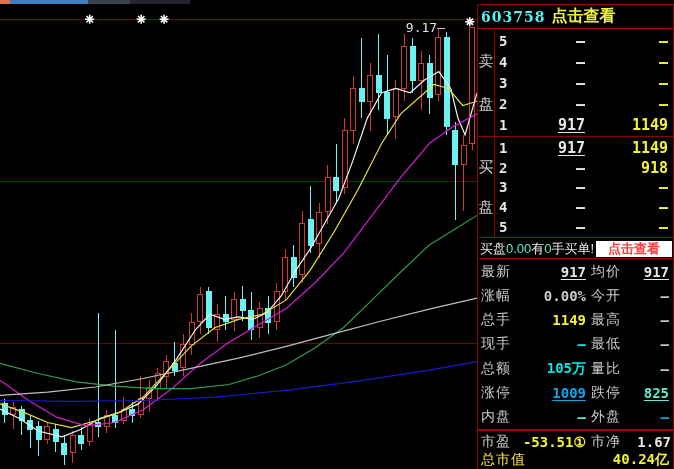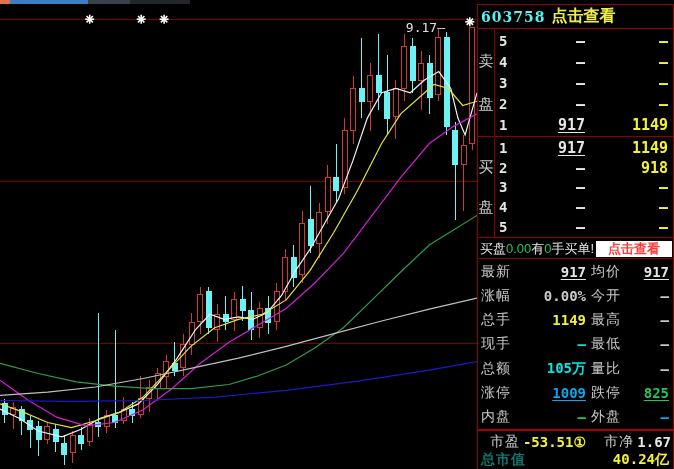--- a/index.html
+++ b/index.html
@@ -32,27 +32,27 @@
   #alert-text span{letter-spacing:0;}
   #view-btn{position:absolute;right:1px;top:2px;width:76px;height:16px;background:#ffffff;
             color:#ff3c3c;font-size:13px;font-weight:bold;text-align:center;line-height:16px;cursor:pointer;}
   #stats{top:255px;height:169px;display:flex;flex-direction:column;}
   .stat-row{flex:1;display:grid;grid-template-columns:42px 68px 46px 1fr;align-items:center;font-size:14px;}
   .stat-row .lab{color:#c9c9c9;padding-left:3px;letter-spacing:1px;}
   .stat-row .val{text-align:right;font-weight:bold;font-family:"DejaVu Sans Mono","Liberation Mono",monospace;font-size:14px;padding-right:2px;}
   .stat-row .val2{padding-right:4px;}
   #stats-sep{top:424px;height:2px;background:#a80000;}
   #pe-row{top:427px;height:19px;display:grid;grid-template-columns:42px 68px 46px 1fr;align-items:center;font-size:14px;}
-  #pe-row .lab{color:#c9c9c9;padding-left:3px;letter-spacing:1px;text-align:right;}
+  #pe-row .lab{color:#c9c9c9;padding-left:3px;letter-spacing:1px;}
   #pe-row .val{text-align:right;font-weight:bold;font-family:"DejaVu Sans Mono","Liberation Mono",monospace;padding-right:2px;}
   #cap-row{top:446px;height:18px;display:flex;align-items:center;font-size:14px;}
-  #cap-row .lab{color:#0f766e;padding-left:3px;letter-spacing:1px;font-weight:bold;}
+  #cap-row .lab{color:#fde047;padding-left:3px;letter-spacing:1px;}
   #cap-row .val{margin-left:auto;font-weight:bold;font-family:"DejaVu Sans Mono","Liberation Mono",monospace;padding-right:4px;}
   .c-white{color:#e6e6e6;} .c-gray{color:#c9c9c9;} .c-yellow{color:#f3f136;}
-  .c-cyan{color:#00e7e7;} .c-red{color:#0ea5e9;} .c-green{color:#22c55e;}
+  .c-cyan{color:#00e7e7;} .c-red{color:#0ea5e9;} .c-green{color:#5eead4;}
 </style>
 </head>
 <body>
 
 <div id="top-strip">
     <div style="width: 10px; background: rgb(226, 113, 76);"></div>
     <div style="width: 78px; background: rgb(59, 127, 194);"></div>
     <div style="width: 42px; background: rgb(58, 65, 75);"></div>
     <div style="width: 60px; background: rgb(35, 39, 45);"></div>
     <div style="width: 484px; background: rgb(0, 0, 0);"></div>

